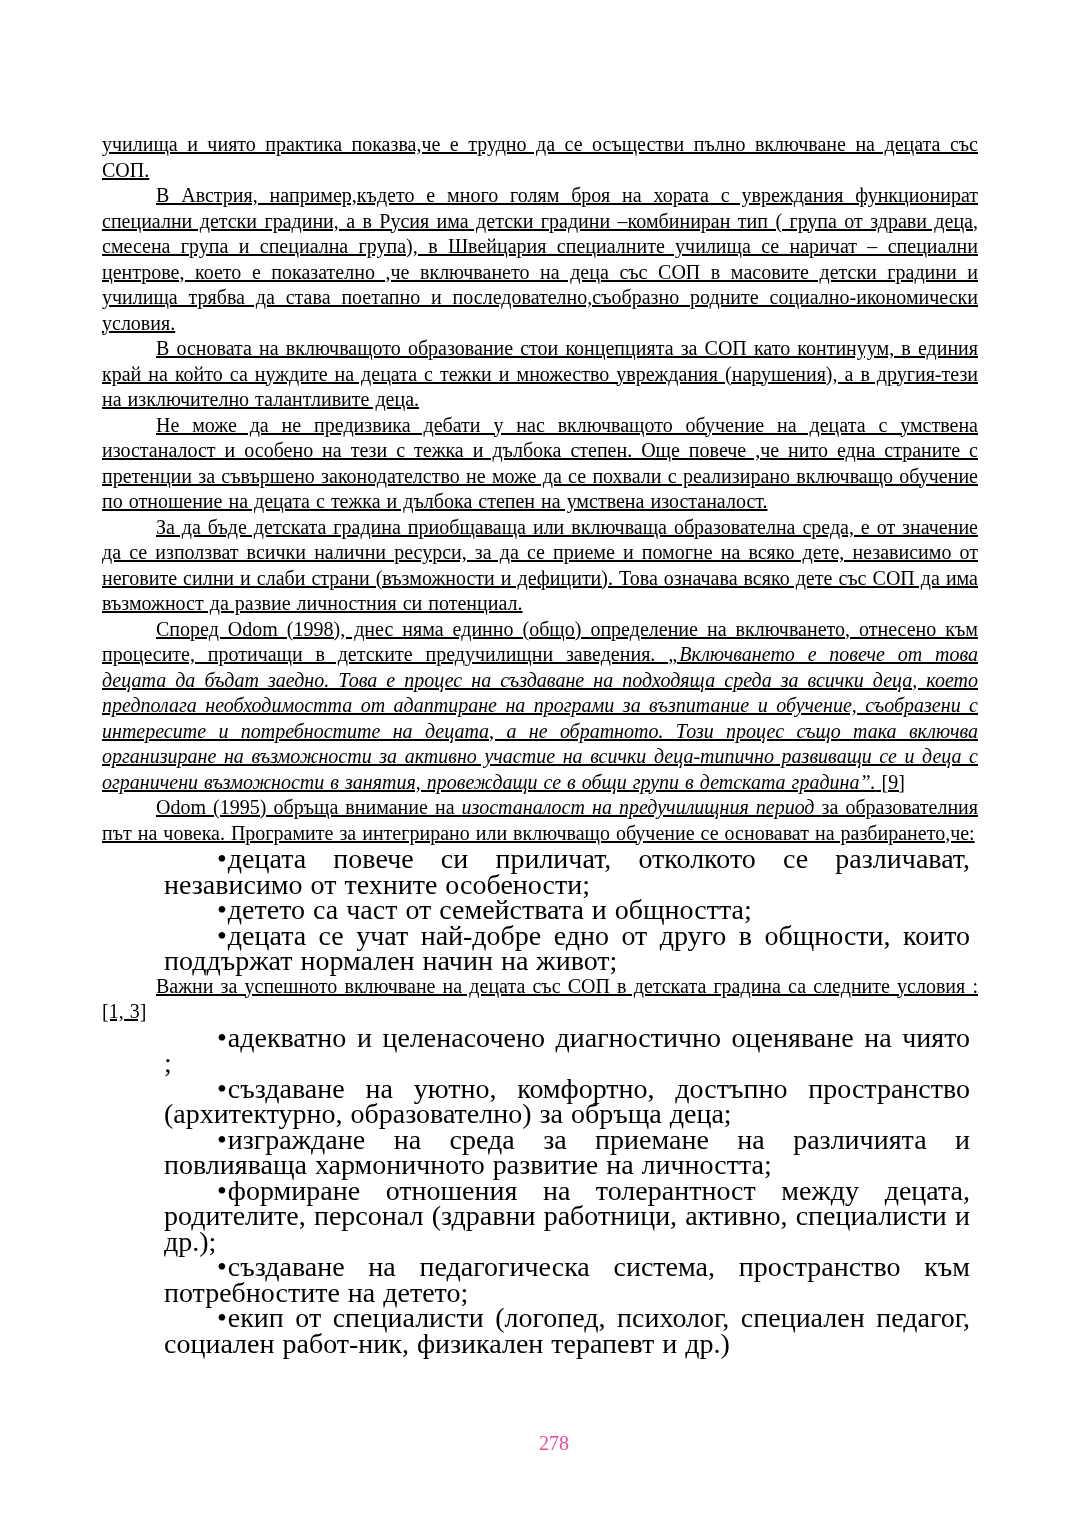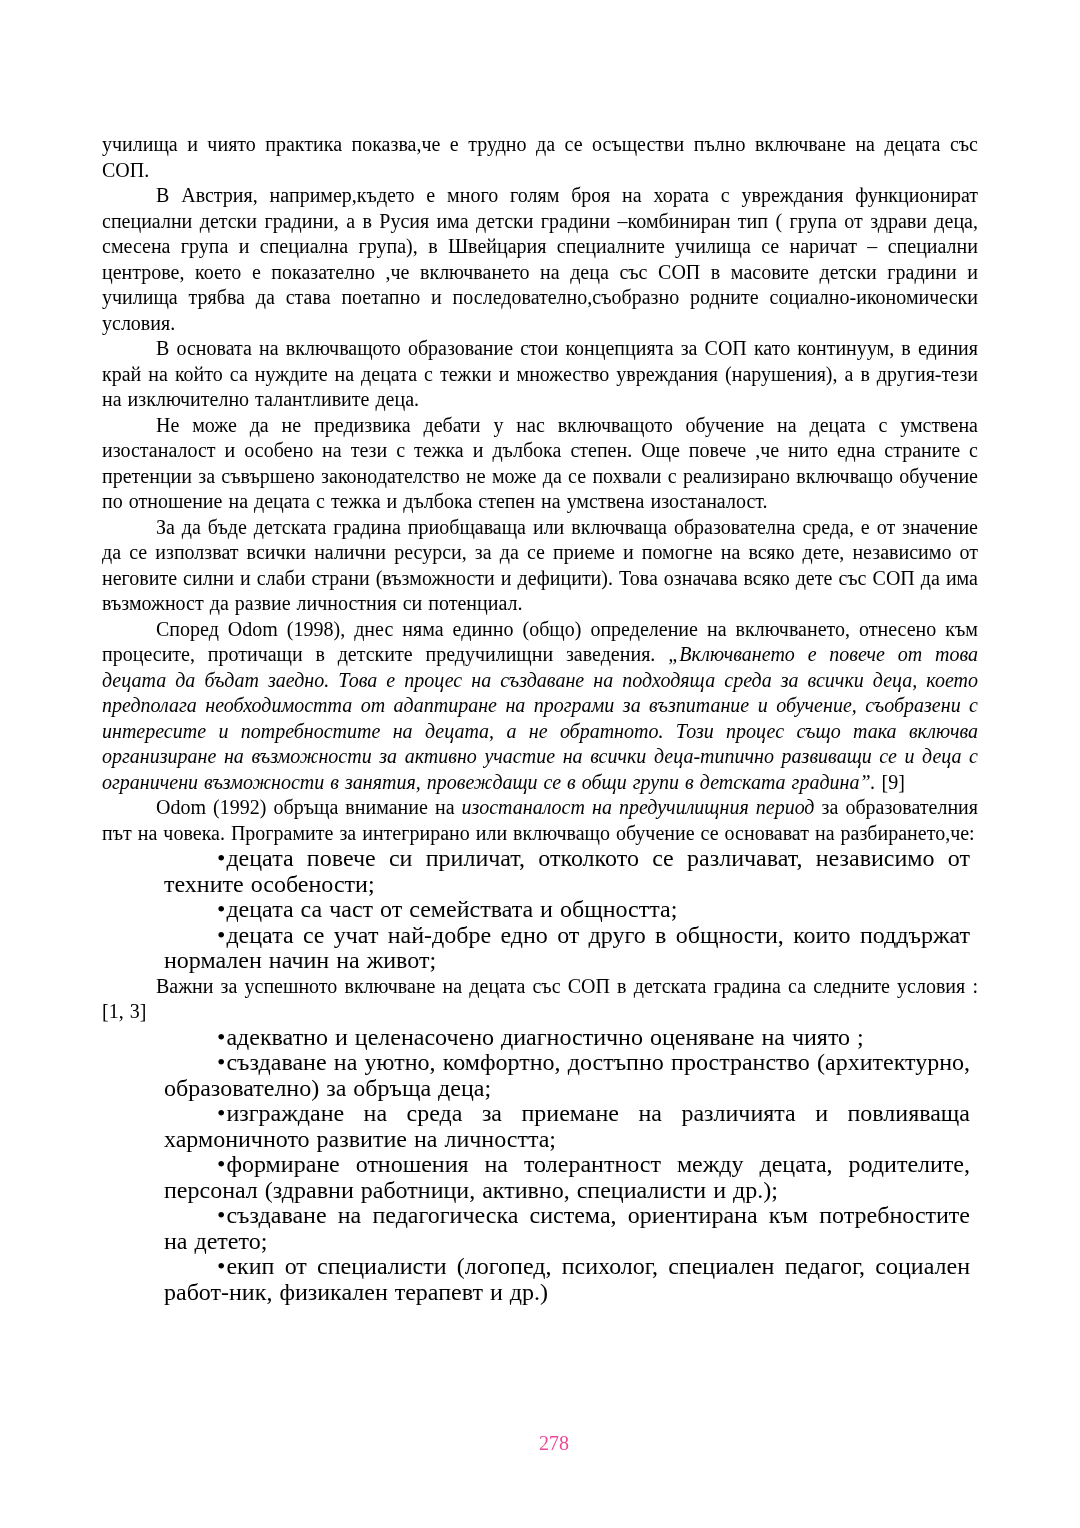--- a/index.html
+++ b/index.html
@@ -22,27 +22,28 @@
     top: 132px;
     width: 876px;
   }
   p.para {
     margin: 0;
     font-size: 20px;
     line-height: 25.5px;
     text-align: justify;
     text-indent: 54px;
     word-spacing: 1px;
+    text-decoration: underline;
   }
   p.para.noindent {
     text-indent: 0;
   }
   p.bullet {
     margin: 0 8px 0 62px;
-    font-size: 24px;
+    font-size: 28px;
     line-height: 25.5px;
     text-align: justify;
     text-indent: 53px;
     word-spacing: 1px;
   }
   .italic {
     font-style: italic;
   }
   .bchar {
     padding-right: 1px;
@@ -62,26 +63,26 @@
 <body>
 
 <div class="page">
   <div class="text-block" id="text-block">
       <p class="para noindent"><span class="normal">училища и чиято практика показва,че е трудно да се осъществи пълно включване на децата със СОП.</span></p>
       <p class="para"><span class="normal">В Австрия, например,където е много голям броя на хората с увреждания функционират специални детски градини, а в Русия има детски градини –комбиниран тип ( група от здрави деца, смесена група и специална група), в Швейцария специалните училища се наричат – специални центрове, което е показателно ,че включването на деца със СОП в масовите детски градини и училища трябва да става поетапно и последователно,съобразно родните социално-икономически условия.</span></p>
       <p class="para"><span class="normal">В основата на включващото образование стои концепцията за СОП като континуум, в единия край на който са нуждите на децата с тежки и множество увреждания (нарушения), а в другия-тези на изключително талантливите деца.</span></p>
       <p class="para"><span class="normal">Не може да не предизвика дебати у нас включващото обучение на децата с умствена изостаналост и особено на тези с тежка и дълбока степен. Още повече ,че нито една страните с претенции за съвършено законодателство не може да се похвали с реализирано включващо обучение по отношение на децата с тежка и дълбока степен на умствена изостаналост.</span></p>
       <p class="para"><span class="normal">За да бъде детската градина приобщаваща или включваща образователна среда, е от значение да се използват всички налични ресурси, за да се приеме и помогне на всяко дете, независимо от неговите силни и слаби страни (възможности и дефицити). Това означава всяко дете със СОП да има възможност да развие личностния си потенциал.</span></p>
       <p class="para"><span class="normal">Според Odom (1998), днес няма единно (общо) определение на включването, отнесено към процесите, протичащи в детските предучилищни заведения. </span><span class="italic">„Включването е повече от това децата да бъдат заедно. Това е процес на създаване на подходяща среда за всички деца, което предполага необходимостта от адаптиране на програми за възпитание и обучение, съобразени с интересите и потребностите на децата, а не обратното. Този процес също така включва организиране на възможности за активно участие на всички деца-типично развиващи се и деца с ограничени възможности в занятия, провеждащи се в общи групи в детската градина”.</span><span class="normal"> [9]</span></p>
-      <p class="para"><span class="normal">Odom (1992) обръща внимание на </span><span class="italic">изостаналост на предучилищния период </span><span class="normal">за образователния път на човека. Програмите за интегрирано или включващо обучение се основават на разбирането,че:</span></p>
+      <p class="para"><span class="normal">Odom (1995) обръща внимание на </span><span class="italic">изостаналост на предучилищния период </span><span class="normal">за образователния път на човека. Програмите за интегрирано или включващо обучение се основават на разбирането,че:</span></p>
       <p class="bullet"><span class="bchar">•</span><span class="normal">децата повече си приличат, отколкото се различават, независимо от техните особености;</span></p>
-      <p class="bullet"><span class="bchar">•</span><span class="normal">децата са част от семействата и общността;</span></p>
+      <p class="bullet"><span class="bchar">•</span><span class="normal">детето са част от семействата и общността;</span></p>
       <p class="bullet"><span class="bchar">•</span><span class="normal">децата се учат най-добре едно от друго в общности, които поддържат нормален начин на живот;</span></p>
       <p class="para"><span class="normal">Важни за успешното включване на децата със СОП в детската градина са следните условия : [1, 3]</span></p>
       <p class="bullet"><span class="bchar">•</span><span class="normal">адекватно и целенасочено диагностично оценяване на чиято ;</span></p>
       <p class="bullet"><span class="bchar">•</span><span class="normal">създаване на уютно, комфортно, достъпно пространство (архитектурно, образователно) за обръща деца;</span></p>
       <p class="bullet"><span class="bchar">•</span><span class="normal">изграждане на среда за приемане на различията и повлияваща хармоничното развитие на личността;</span></p>
       <p class="bullet"><span class="bchar">•</span><span class="normal">формиране отношения на толерантност между децата, родителите, персонал (здравни работници, активно, специалисти и др.);</span></p>
-      <p class="bullet"><span class="bchar">•</span><span class="normal">създаване на педагогическа система, ориентирана към потребностите на детето;</span></p>
+      <p class="bullet"><span class="bchar">•</span><span class="normal">създаване на педагогическа система, пространство към потребностите на детето;</span></p>
       <p class="bullet"><span class="bchar">•</span><span class="normal">екип от специалисти (логопед, психолог, специален педагог, социален работ-ник, физикален терапевт и др.)</span></p>
     </div>
   <div class="footer">278</div>
 </div>
 
 </body></html>

